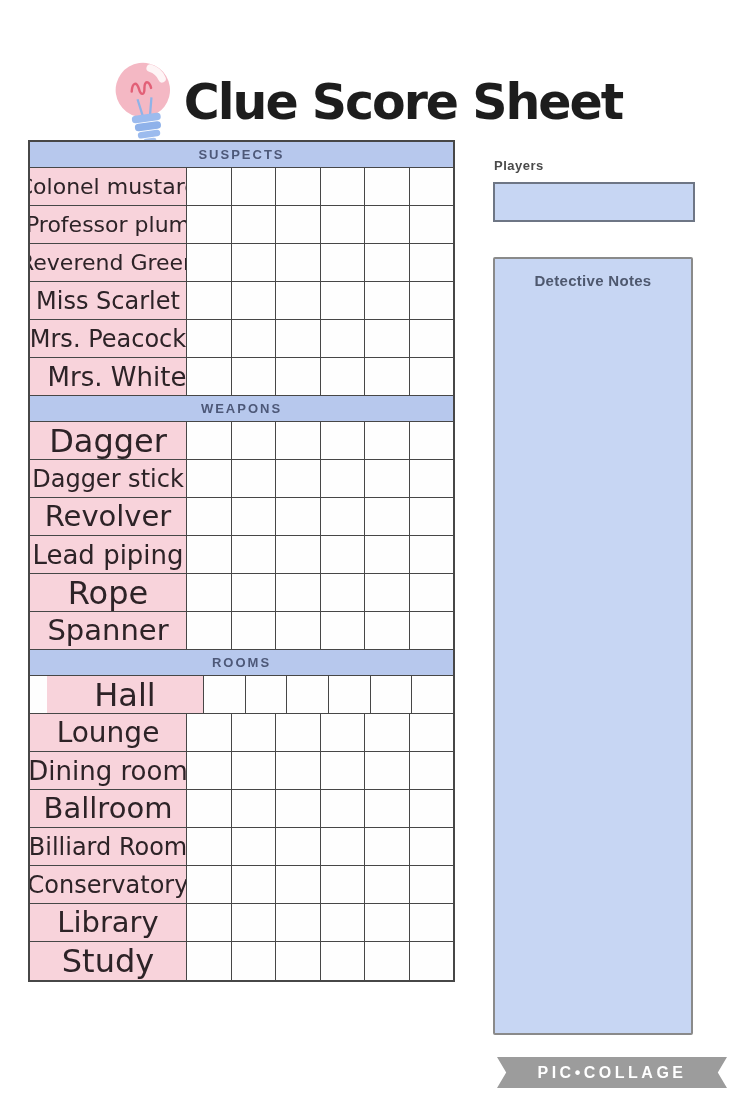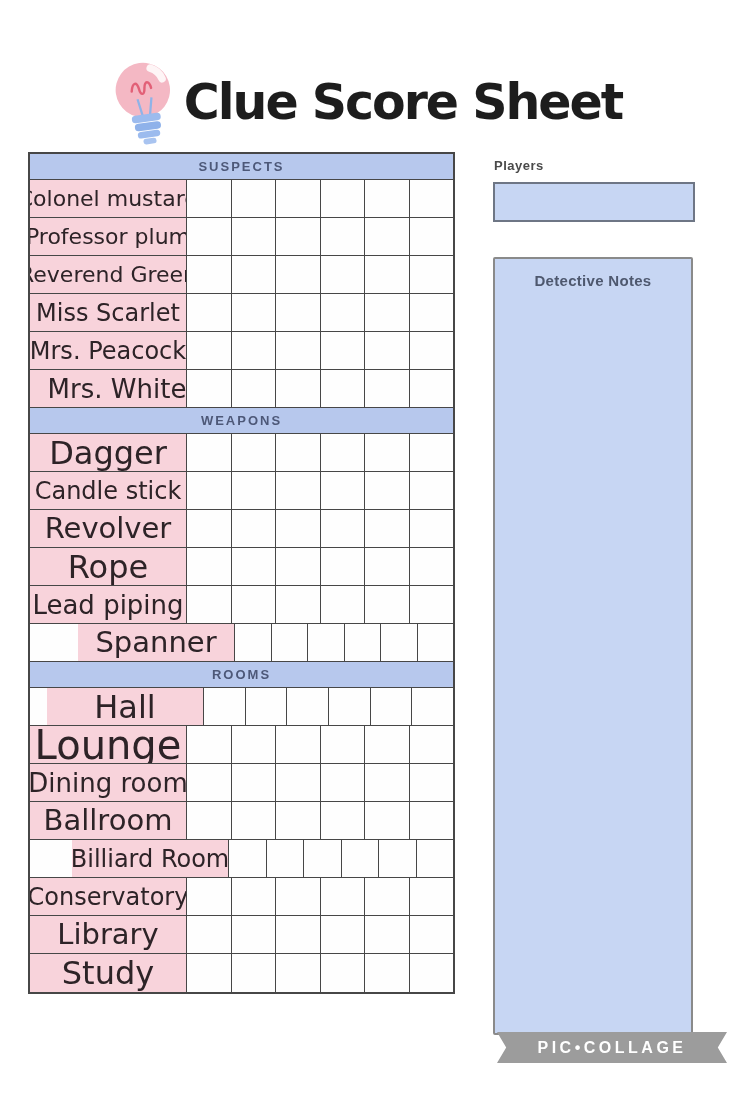--- a/index.html
+++ b/index.html
@@ -30,21 +30,21 @@
   .page-title{
     font-family:"DejaVu Sans","Liberation Sans",sans-serif;
     font-weight:bold;
     font-size:49px;
     letter-spacing:-2px;
     color:var(--title-text);
     white-space:nowrap;
   }
   
   .sheet{
-    position:absolute;left:28px;top:152px;width:427px;
+    position:absolute;left:28px;top:140px;width:427px;
     border:2px solid var(--grid-line);
     background:#fefefe;
   }
   .section-header{
     height:26px;
     background:var(--header-blue);
     border-bottom:1.5px solid var(--grid-line);
     display:flex;align-items:center;justify-content:center;
     font-size:13px;font-weight:bold;letter-spacing:2px;
     color:var(--header-text);
@@ -95,21 +95,21 @@
     padding-top:13px;
     font-size:15px;font-weight:bold;letter-spacing:.3px;
     color:#4e586e;
   }
   .notes-area{
     position:absolute;left:0;top:40px;right:0;bottom:0;
     cursor:text;
   }
   
   .watermark{
-    position:absolute;left:497px;top:1032px;width:230px;height:31px;
+    position:absolute;left:497px;top:1057px;width:230px;height:31px;
     background:var(--watermark-gray);
     clip-path:polygon(0 0,100% 0,96% 50%,100% 100%,0 100%,4% 50%);
     display:flex;align-items:center;justify-content:center;
     color:#ffffff;font-weight:bold;font-size:16px;letter-spacing:3.5px;
     font-family:"Liberation Sans",sans-serif;
   }
 </style>
 </head>
 <body>
 
@@ -191,76 +191,76 @@
       <div class="row">
         <div class="label-cell" style="font-size: 32px;">Dagger</div>
         <div class="mark-cell"></div>
         <div class="mark-cell"></div>
         <div class="mark-cell"></div>
         <div class="mark-cell"></div>
         <div class="mark-cell"></div>
         <div class="mark-cell"></div>
       </div>
       <div class="row">
-        <div class="label-cell" style="font-size: 24px;">Candle stick</div>
+        <div class="label-cell" style="font-size: 24px;">Dagger stick</div>
         <div class="mark-cell"></div>
         <div class="mark-cell"></div>
         <div class="mark-cell"></div>
         <div class="mark-cell"></div>
         <div class="mark-cell"></div>
         <div class="mark-cell"></div>
       </div>
       <div class="row">
         <div class="label-cell" style="font-size: 29px;">Revolver</div>
         <div class="mark-cell"></div>
         <div class="mark-cell"></div>
         <div class="mark-cell"></div>
         <div class="mark-cell"></div>
         <div class="mark-cell"></div>
         <div class="mark-cell"></div>
       </div>
       <div class="row">
+        <div class="label-cell" style="font-size: 26px;">Lead piping</div>
+        <div class="mark-cell"></div>
+        <div class="mark-cell"></div>
+        <div class="mark-cell"></div>
+        <div class="mark-cell"></div>
+        <div class="mark-cell"></div>
+        <div class="mark-cell"></div>
+      </div>
+      <div class="row">
         <div class="label-cell" style="font-size: 32px;">Rope</div>
         <div class="mark-cell"></div>
         <div class="mark-cell"></div>
         <div class="mark-cell"></div>
         <div class="mark-cell"></div>
         <div class="mark-cell"></div>
         <div class="mark-cell"></div>
       </div>
       <div class="row">
-        <div class="label-cell" style="font-size: 26px;">Lead piping</div>
-        <div class="mark-cell"></div>
-        <div class="mark-cell"></div>
-        <div class="mark-cell"></div>
-        <div class="mark-cell"></div>
-        <div class="mark-cell"></div>
-        <div class="mark-cell"></div>
-      </div>
-      <div class="row">
-        <div class="label-cell" style="font-size: 29px; margin-left: 48px;">Spanner</div>
+        <div class="label-cell" style="font-size: 29px;">Spanner</div>
         <div class="mark-cell"></div>
         <div class="mark-cell"></div>
         <div class="mark-cell"></div>
         <div class="mark-cell"></div>
         <div class="mark-cell"></div>
         <div class="mark-cell"></div>
       </div>
       <div class="section-header">ROOMS</div>
       <div class="row">
         <div class="label-cell" style="font-size: 32px; margin-left: 17px;">Hall</div>
         <div class="mark-cell"></div>
         <div class="mark-cell"></div>
         <div class="mark-cell"></div>
         <div class="mark-cell"></div>
         <div class="mark-cell"></div>
         <div class="mark-cell"></div>
       </div>
       <div class="row">
-        <div class="label-cell" style="font-size: 40px;">Lounge</div>
+        <div class="label-cell" style="font-size: 28px;">Lounge</div>
         <div class="mark-cell"></div>
         <div class="mark-cell"></div>
         <div class="mark-cell"></div>
         <div class="mark-cell"></div>
         <div class="mark-cell"></div>
         <div class="mark-cell"></div>
       </div>
       <div class="row">
         <div class="label-cell" style="font-size: 26px;">Dining room</div>
         <div class="mark-cell"></div>
@@ -273,21 +273,21 @@
       <div class="row">
         <div class="label-cell" style="font-size: 29px;">Ballroom</div>
         <div class="mark-cell"></div>
         <div class="mark-cell"></div>
         <div class="mark-cell"></div>
         <div class="mark-cell"></div>
         <div class="mark-cell"></div>
         <div class="mark-cell"></div>
       </div>
       <div class="row">
-        <div class="label-cell" style="font-size: 24px; margin-left: 42px;">Billiard Room</div>
+        <div class="label-cell" style="font-size: 24px;">Billiard Room</div>
         <div class="mark-cell"></div>
         <div class="mark-cell"></div>
         <div class="mark-cell"></div>
         <div class="mark-cell"></div>
         <div class="mark-cell"></div>
         <div class="mark-cell"></div>
       </div>
       <div class="row">
         <div class="label-cell" style="font-size: 24px;">Conservatory</div>
         <div class="mark-cell"></div>

